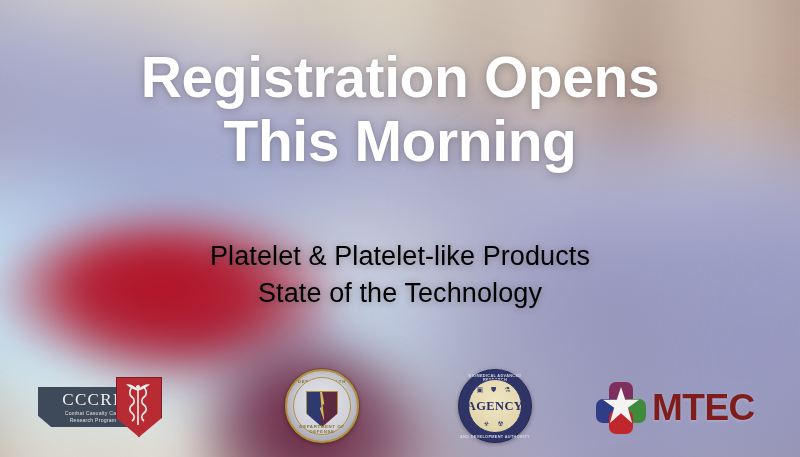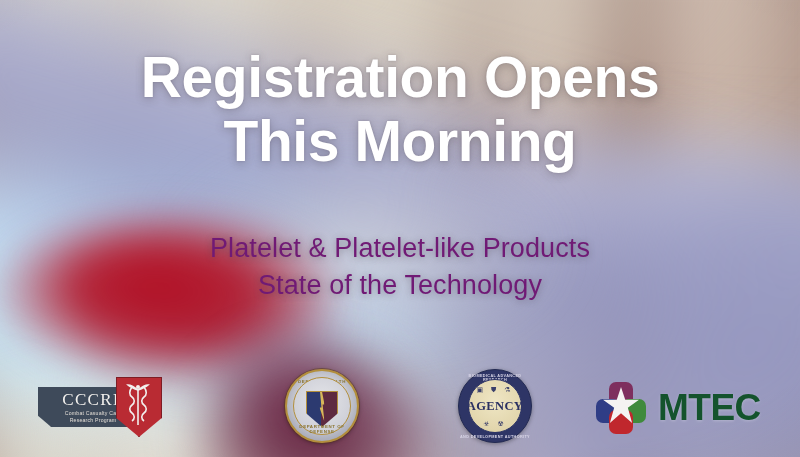--- a/index.html
+++ b/index.html
@@ -140,23 +140,23 @@
     color: #ffffff;
     font-size: 57px;
     font-weight: 700;
     line-height: 1.12;
     letter-spacing: -0.4px;
     text-shadow: 0 2px 10px rgba(60,50,60,0.32), 0 0 2px rgba(70,60,70,0.25);
     white-space: pre-line;
   }
 
   .subhead {
-    margin: 0;
+    margin: 8px;
     padding-top: 56px;
-    color: #701a75;
+    color: #000000;
     font-size: 27px;
     font-weight: 400;
     line-height: 1.38;
     letter-spacing: 0.1px;
     text-shadow: 0 1px 7px rgba(60,50,60,0.40);
     white-space: pre-line;
   }
 
   
   .logo-row {
@@ -335,25 +335,25 @@
   .mtec-p-right { background: #3f8a3c; left: 26px; top: 17px; }
   .mtec-p-bot   { background: #c0272d; left: 13px; top: 28px; }
   .mtec-star {
     position: absolute;
     left: 7px; top: 5px;
     width: 36px; height: 36px;
     background: #f4f3f2;
     clip-path: polygon(50% 0%, 61.8% 35.5%, 100% 35.5%, 69% 57.5%, 80.9% 100%, 50% 73%, 19.1% 100%, 31% 57.5%, 0% 35.5%, 38.2% 35.5%);
   }
   .mtec-word {
-    color: #14532d;
+    color: #7f1d1d;
     font-size: 37px;
     font-weight: 700;
     letter-spacing: -0.5px;
-    margin-left: 12px;
+    margin-left: 6px;
     line-height: 1;
     text-shadow: 0 1px 3px rgba(255,255,255,0.25);
   }
 </style>
 </head>
 <body>
 
 <div id="slide">
 
   <div class="bg-layer bg-stripes"></div>

